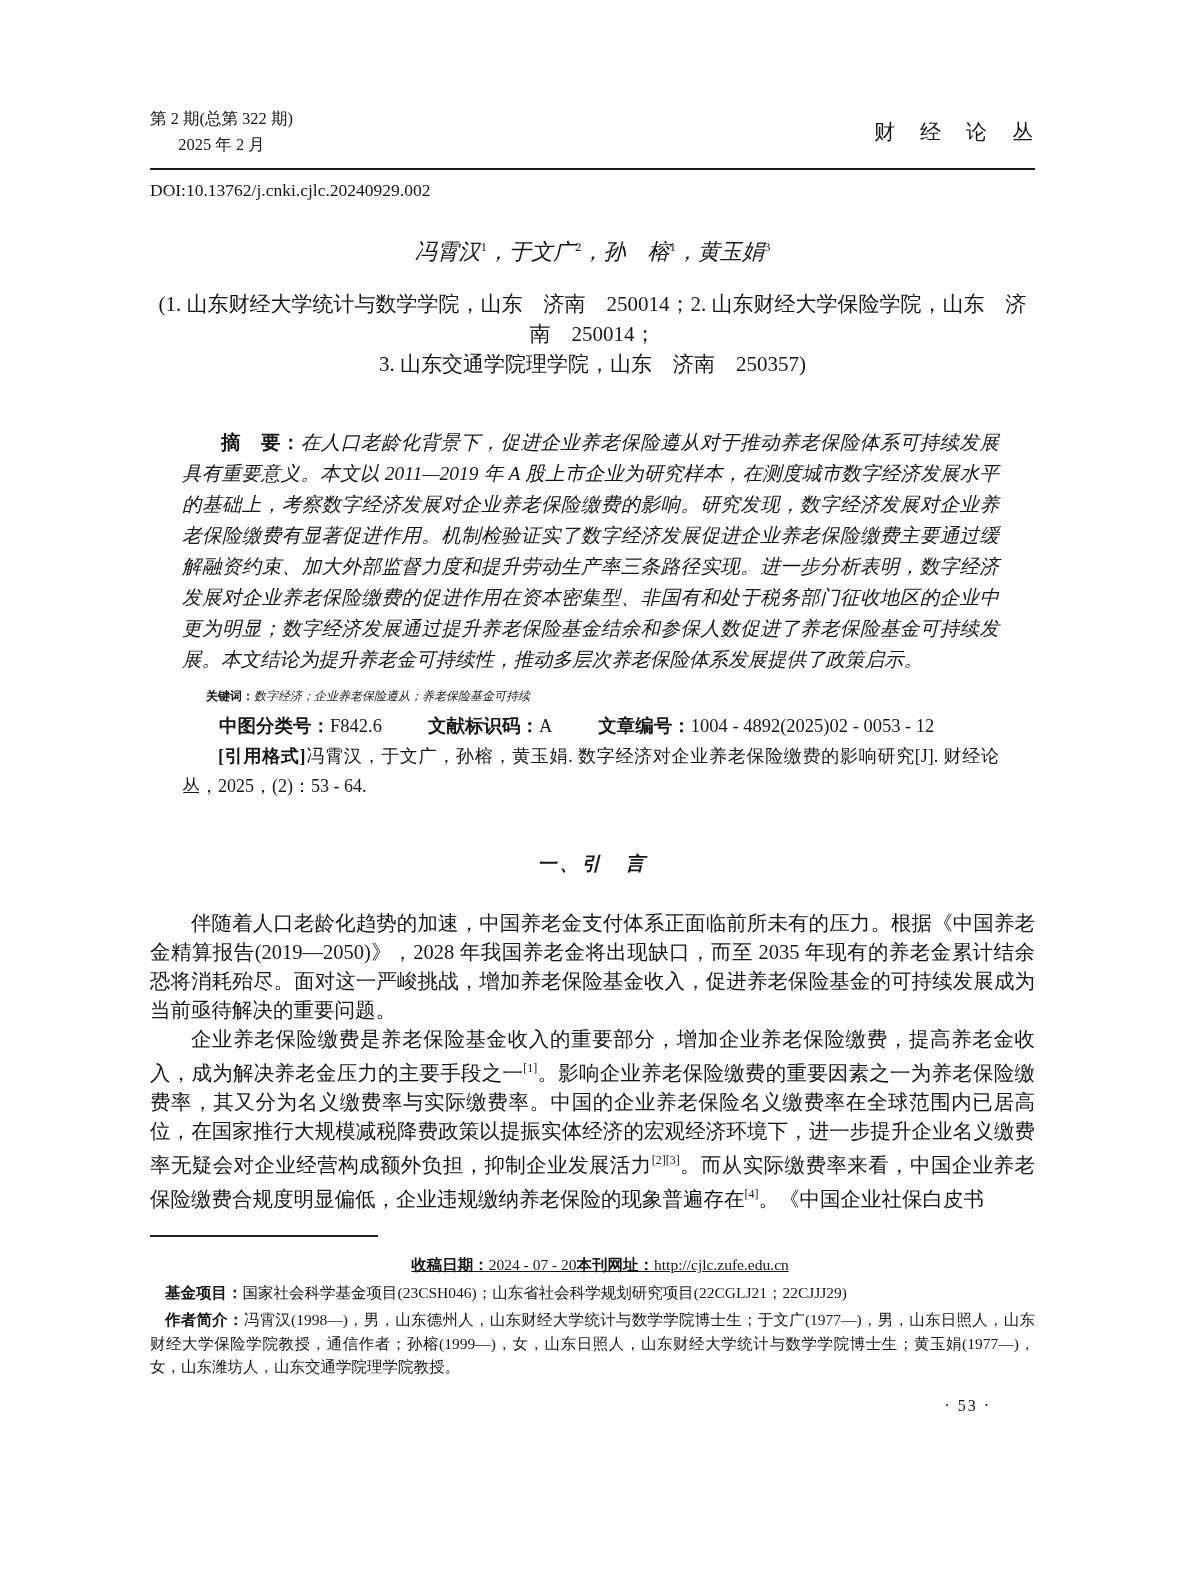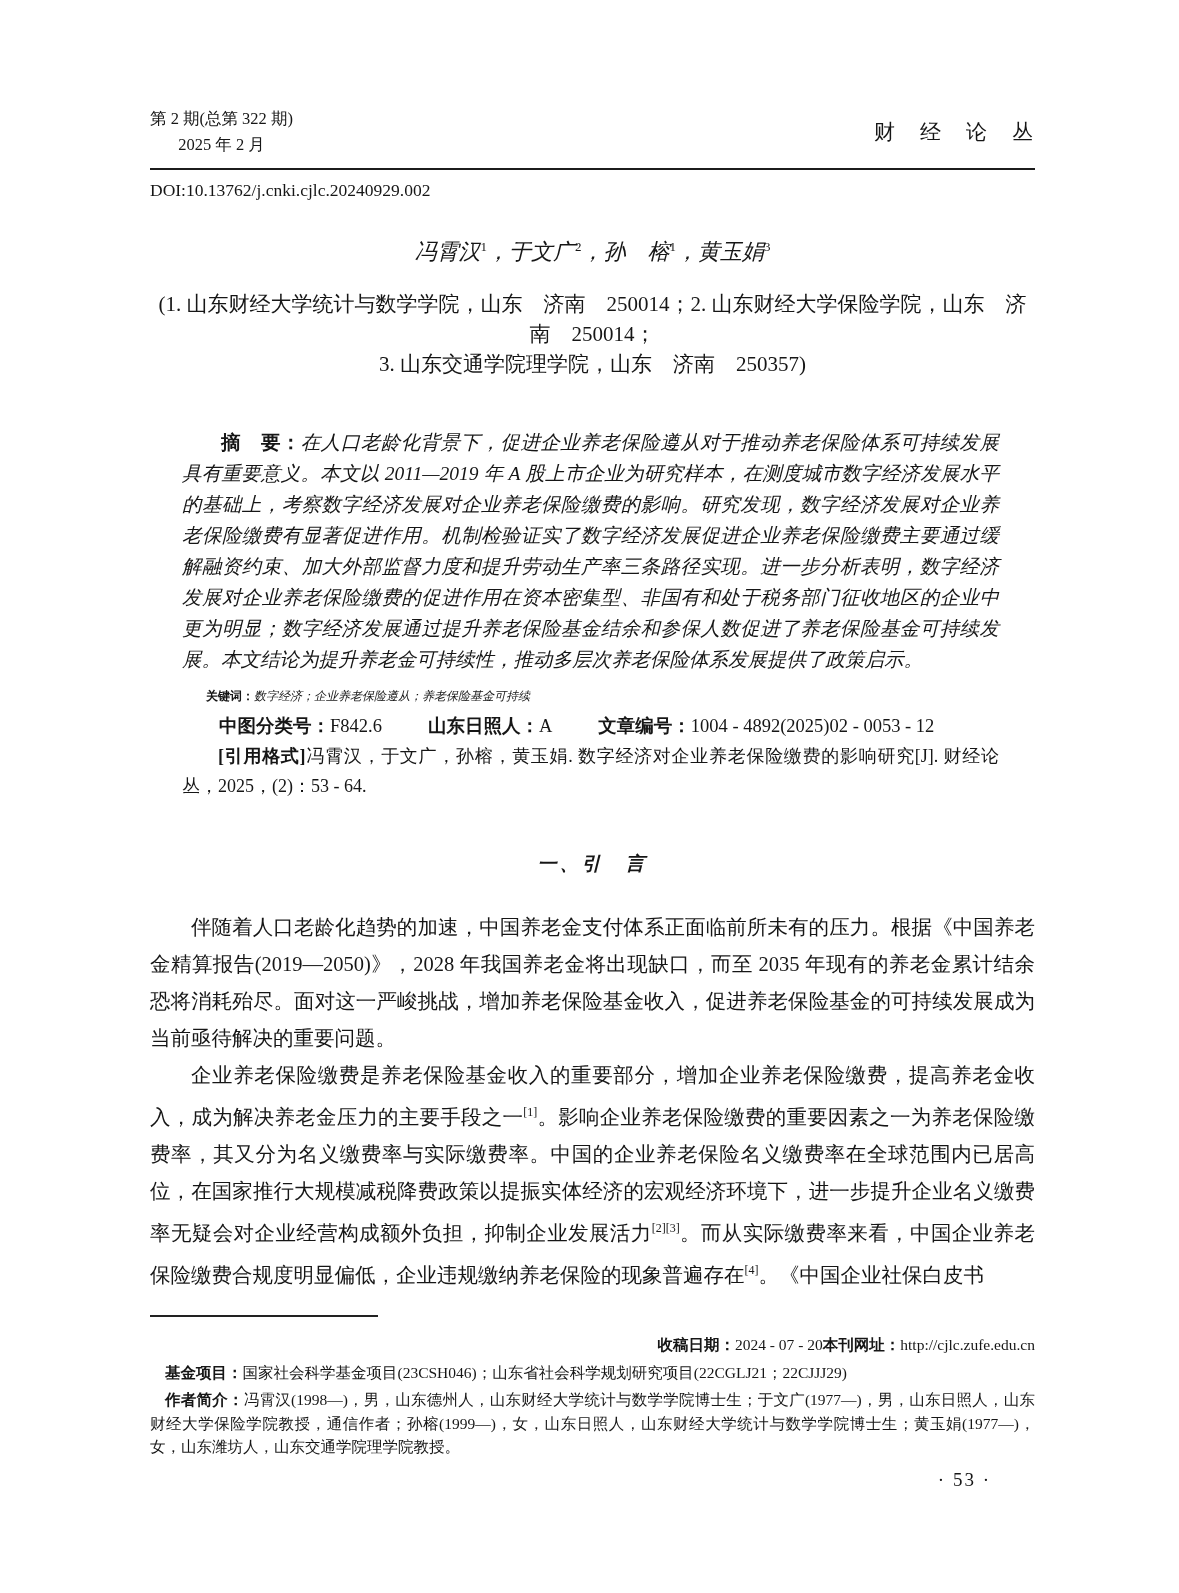--- a/index.html
+++ b/index.html
@@ -31,31 +31,31 @@
   .lbl { font-weight:700; font-style:normal; font-family:Liberation Serif, serif; }
   .kai { font-style:italic; }
   .abstract { font-size:19.5px; line-height:31px; text-indent:2em; }
   .kw { font-size:12px; line-height:30px; text-indent:2em; margin-top:6px; }
   .clc { font-size:18.5px; line-height:30px; text-indent:2em; }
   .clc .sp { margin-right:46px; }
   .cite { font-size:18px; line-height:30px; text-indent:2em; }
 
   
   .section-heading { text-align:center; font-size:19px; font-weight:600; font-style:italic; letter-spacing:3px; margin-top:50px; }
-  .body-para { font-size:20.5px; line-height:37px; text-align:justify; text-indent:2em; margin-top:0; }
+  .body-para { font-size:20.5px; line-height:29px; text-align:justify; text-indent:2em; margin-top:0; }
   .body-para.first { margin-top:32px; }
   .body-para sup { font-size:12px; }
 
   
   .foot-rule { width:228px; border-top:2px solid #222; margin-top:22px; }
   .footnotes { font-size:15.5px; line-height:23.5px; margin-top:8px; }
   .fn-lbl { font-weight:700; font-family:"Liberation Sans","DejaVu Sans",sans-serif; }
-  .fn-row1 { display:flex; justify-content:flex-end; padding-left:15px; margin-top:16px; }
+  .fn-row1 { display:flex; justify-content:center; padding-left:15px; margin-top:16px;text-decoration:underline; }
   .fn-p { text-indent:15px; text-align:justify; margin-top:4px; }
-  .page-number { text-align:right; padding-right:44px; margin-top:10px; font-size:19px; letter-spacing:2px; }
+  .page-number { text-align:right; padding-right:44px; margin-top:18px; font-size:16px; letter-spacing:2px; }
 </style>
 </head>
 <body>
 
 <div class="page">
   <div class="content">
 
     <div class="masthead">
       <div class="m-col m-left">
         <div>第 2 期(总第 322 期)</div>
@@ -73,21 +73,21 @@
     <div class="authors">冯霄汉<sup>1</sup>，于文广<sup>2</sup>，孙　榕<sup>1</sup>，黄玉娟<sup>3</sup></div>
 
     <div class="affils">
       <div>(1. 山东财经大学统计与数学学院，山东　济南　250014；2. 山东财经大学保险学院，山东　济南　250014；</div>
       <div>3. 山东交通学院理学院，山东　济南　250357)</div>
     </div>
 
     <div class="abstract-block">
       <p class="abstract"><span class="lbl">摘　要：</span><span class="kai">在人口老龄化背景下，促进企业养老保险遵从对于推动养老保险体系可持续发展具有重要意义。本文以 2011—2019 年 A 股上市企业为研究样本，在测度城市数字经济发展水平的基础上，考察数字经济发展对企业养老保险缴费的影响。研究发现，数字经济发展对企业养老保险缴费有显著促进作用。机制检验证实了数字经济发展促进企业养老保险缴费主要通过缓解融资约束、加大外部监督力度和提升劳动生产率三条路径实现。进一步分析表明，数字经济发展对企业养老保险缴费的促进作用在资本密集型、非国有和处于税务部门征收地区的企业中更为明显；数字经济发展通过提升养老保险基金结余和参保人数促进了养老保险基金可持续发展。本文结论为提升养老金可持续性，推动多层次养老保险体系发展提供了政策启示。</span></p>
       <p class="kw"><span class="lbl">关键词：</span><span class="kai">数字经济；企业养老保险遵从；养老保险基金可持续</span></p>
-      <p class="clc"><span class="lbl">中图分类号：</span><span class="sp">F842.6</span><span class="lbl">山东日照人：</span><span class="sp">A</span><span class="lbl">文章编号：</span><span>1004 - 4892(2025)02 - 0053 - 12</span></p>
+      <p class="clc"><span class="lbl">中图分类号：</span><span class="sp">F842.6</span><span class="lbl">文献标识码：</span><span class="sp">A</span><span class="lbl">文章编号：</span><span>1004 - 4892(2025)02 - 0053 - 12</span></p>
       <p class="cite"><span class="lbl">[引用格式]</span><span>冯霄汉，于文广，孙榕，黄玉娟. 数字经济对企业养老保险缴费的影响研究[J]. 财经论丛，2025，(2)：53 - 64.</span></p>
     </div>
 
     <h2 class="section-heading">一、引　言</h2>
 
     <p class="body-para first">伴随着人口老龄化趋势的加速，中国养老金支付体系正面临前所未有的压力。根据《中国养老金精算报告(2019—2050)》，2028 年我国养老金将出现缺口，而至 2035 年现有的养老金累计结余恐将消耗殆尽。面对这一严峻挑战，增加养老保险基金收入，促进养老保险基金的可持续发展成为当前亟待解决的重要问题。</p>
     <p class="body-para">企业养老保险缴费是养老保险基金收入的重要部分，增加企业养老保险缴费，提高养老金收入，成为解决养老金压力的主要手段之一<sup>[1]</sup>。影响企业养老保险缴费的重要因素之一为养老保险缴费率，其又分为名义缴费率与实际缴费率。中国的企业养老保险名义缴费率在全球范围内已居高位，在国家推行大规模减税降费政策以提振实体经济的宏观经济环境下，进一步提升企业名义缴费率无疑会对企业经营构成额外负担，抑制企业发展活力<sup>[2][3]</sup>。而从实际缴费率来看，中国企业养老保险缴费合规度明显偏低，企业违规缴纳养老保险的现象普遍存在<sup>[4]</sup>。《中国企业社保白皮书</p>
 
     <div class="foot-rule"></div>
 

